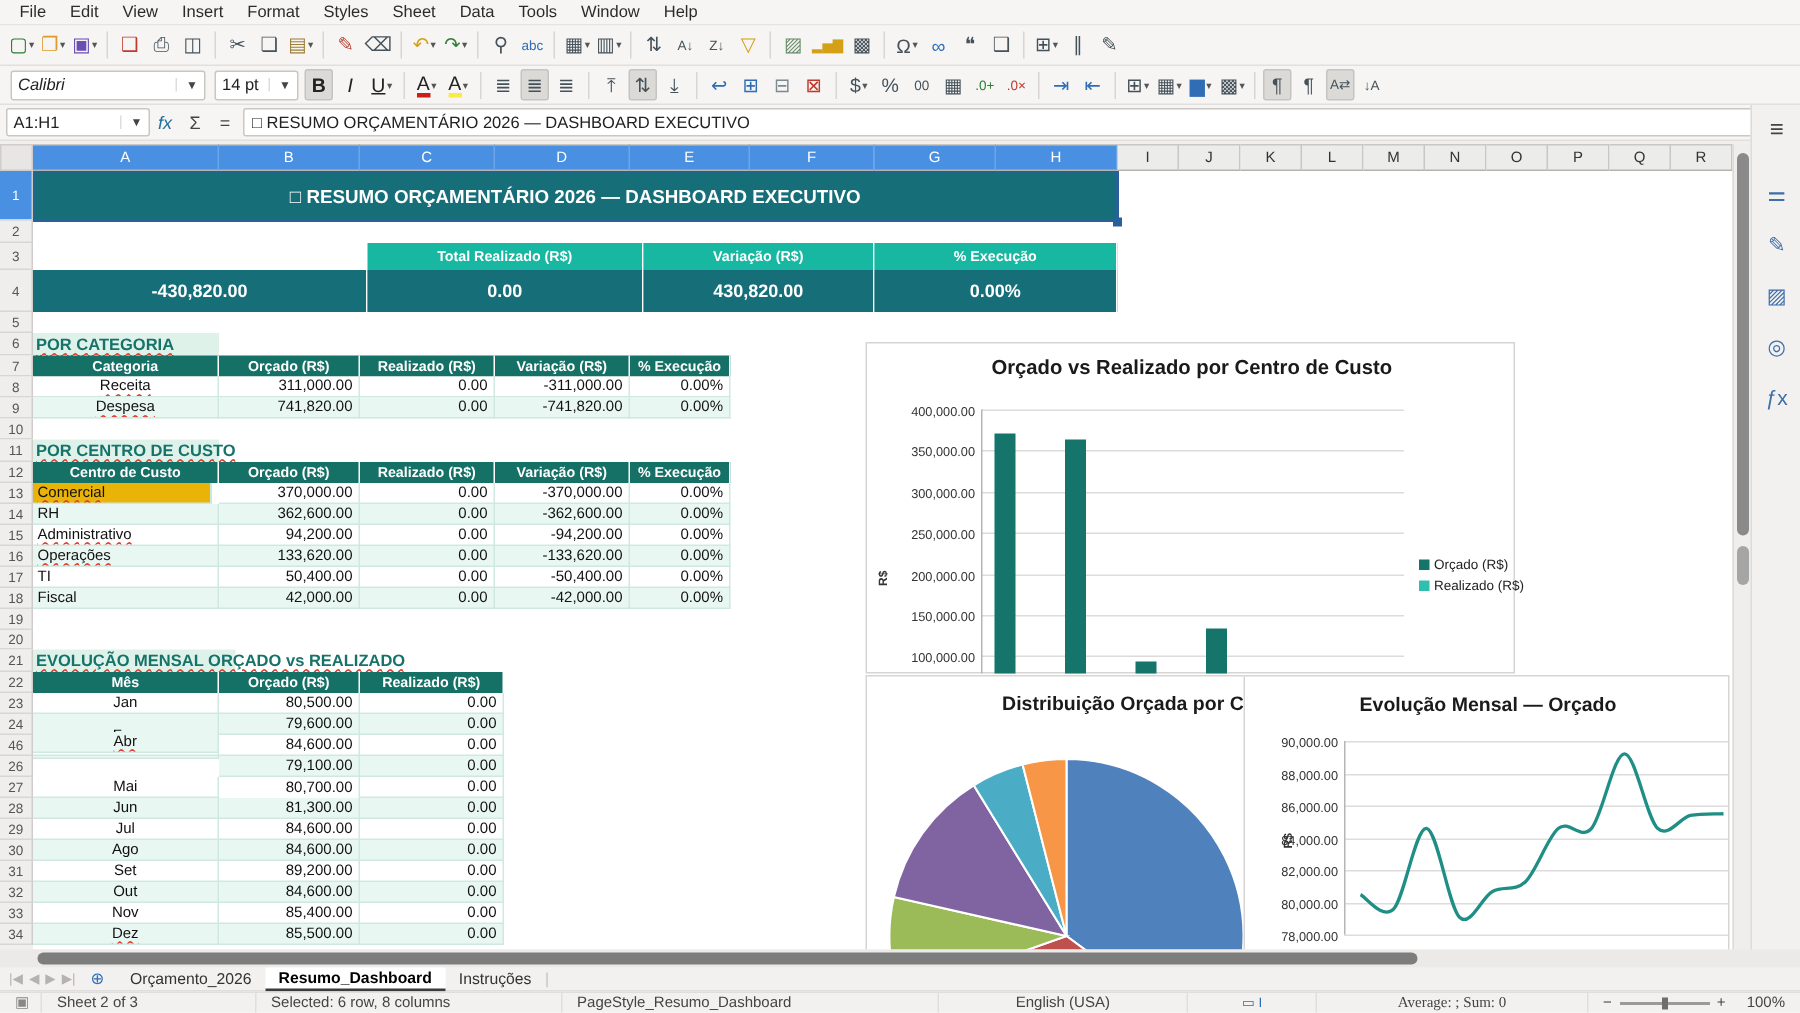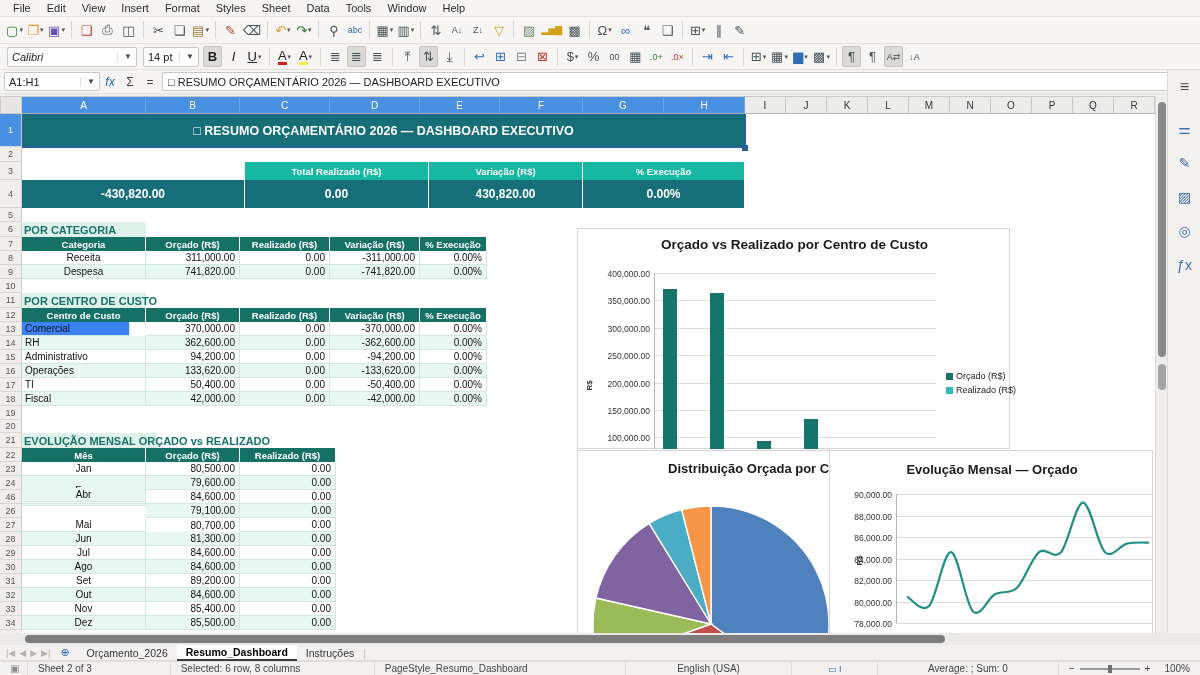--- a/index.html
+++ b/index.html
@@ -445,21 +445,21 @@
         <span>-741,820.00</span>
       </div>
       <div class="cell num" style="left: 398px; top: 151px; width: 67px; height: 14px; background: rgb(233, 247, 242); border-right: 1px solid rgb(207, 233, 225); border-bottom: 1px solid rgb(207, 233, 225);">
         <span>0.00%</span>
       </div>
       <div class="cell th" style="left: 0px; top: 194px; width: 124px; height: 14px; background: rgb(21, 112, 102); font-size: 9.5px; border-right: 1px solid rgb(255, 255, 255);">Centro de Custo</div>
       <div class="cell th" style="left: 124px; top: 194px; width: 94px; height: 14px; background: rgb(21, 112, 102); font-size: 9.5px; border-right: 1px solid rgb(255, 255, 255);">Orçado (R$)</div>
       <div class="cell th" style="left: 218px; top: 194px; width: 90px; height: 14px; background: rgb(21, 112, 102); font-size: 9.5px; border-right: 1px solid rgb(255, 255, 255);">Realizado (R$)</div>
       <div class="cell th" style="left: 308px; top: 194px; width: 90px; height: 14px; background: rgb(21, 112, 102); font-size: 9.5px; border-right: 1px solid rgb(255, 255, 255);">Variação (R$)</div>
       <div class="cell th" style="left: 398px; top: 194px; width: 67px; height: 14px; background: rgb(21, 112, 102); font-size: 9.5px; border-right: 1px solid rgb(255, 255, 255);">% Execução</div>
-      <div class="cell lft" style="left: 0px; top: 208px; width: 108px; height: 14px; background: #3b82f6; border-right: 1px solid rgb(207, 233, 225); border-bottom: 1px solid rgb(207, 233, 225);">
+      <div class="cell lft" style="left: 0px; top: 208px; width: 119px; height: 14px; background: #eab308; border-right: 1px solid rgb(207, 233, 225); border-bottom: 1px solid rgb(207, 233, 225);">
         <span class="sp">Comercial</span>
       </div>
       <div class="cell num" style="left: 124px; top: 208px; width: 94px; height: 14px; background: rgb(255, 255, 255); border-right: 1px solid rgb(207, 233, 225); border-bottom: 1px solid rgb(207, 233, 225);">
         <span>370,000.00</span>
       </div>
       <div class="cell num" style="left: 218px; top: 208px; width: 90px; height: 14px; background: rgb(255, 255, 255); border-right: 1px solid rgb(207, 233, 225); border-bottom: 1px solid rgb(207, 233, 225);">
         <span>0.00</span>
       </div>
       <div class="cell num" style="left: 308px; top: 208px; width: 90px; height: 14px; background: rgb(255, 255, 255); border-right: 1px solid rgb(207, 233, 225); border-bottom: 1px solid rgb(207, 233, 225);">
         <span>-370,000.00</span>
@@ -753,21 +753,21 @@
       <div class="stzone" style="width: 28px;">
         <span style="color: rgb(136, 136, 136);">▣</span>
       </div>
       <div class="stzone" style="width: 150px;">Sheet 2 of 3</div>
       <div class="stzone" style="width: 215px;">Selected: 6 row, 8 columns</div>
       <div class="stzone" style="width: 265px;">PageStyle_Resumo_Dashboard</div>
       <div class="stzone" style="width: 175px; justify-content: center;">English (USA)</div>
       <div class="stzone" style="width: 90px;">
         <span style="color: rgb(47, 109, 181); font-size: 9px; margin: 0px auto;">▭ I</span>
       </div>
-      <div class="stzone" style="width: 190px; justify-content: center;">Average: ; Sum: 0</div>
+      <div class="stzone" style="width: 190px; justify-content: center; font-family: Liberation Serif, serif;">Average: ; Sum: 0</div>
       <div class="stzone" style="border-right: none; margin-left: auto;">
         <span>−</span>
         <div class="zoomtrack">
           <div class="zoomthumb"></div>
         </div>
         <span>+</span>
         <span style="margin-left: 14px;">100%</span>
       </div>
     </div>
 </div>

